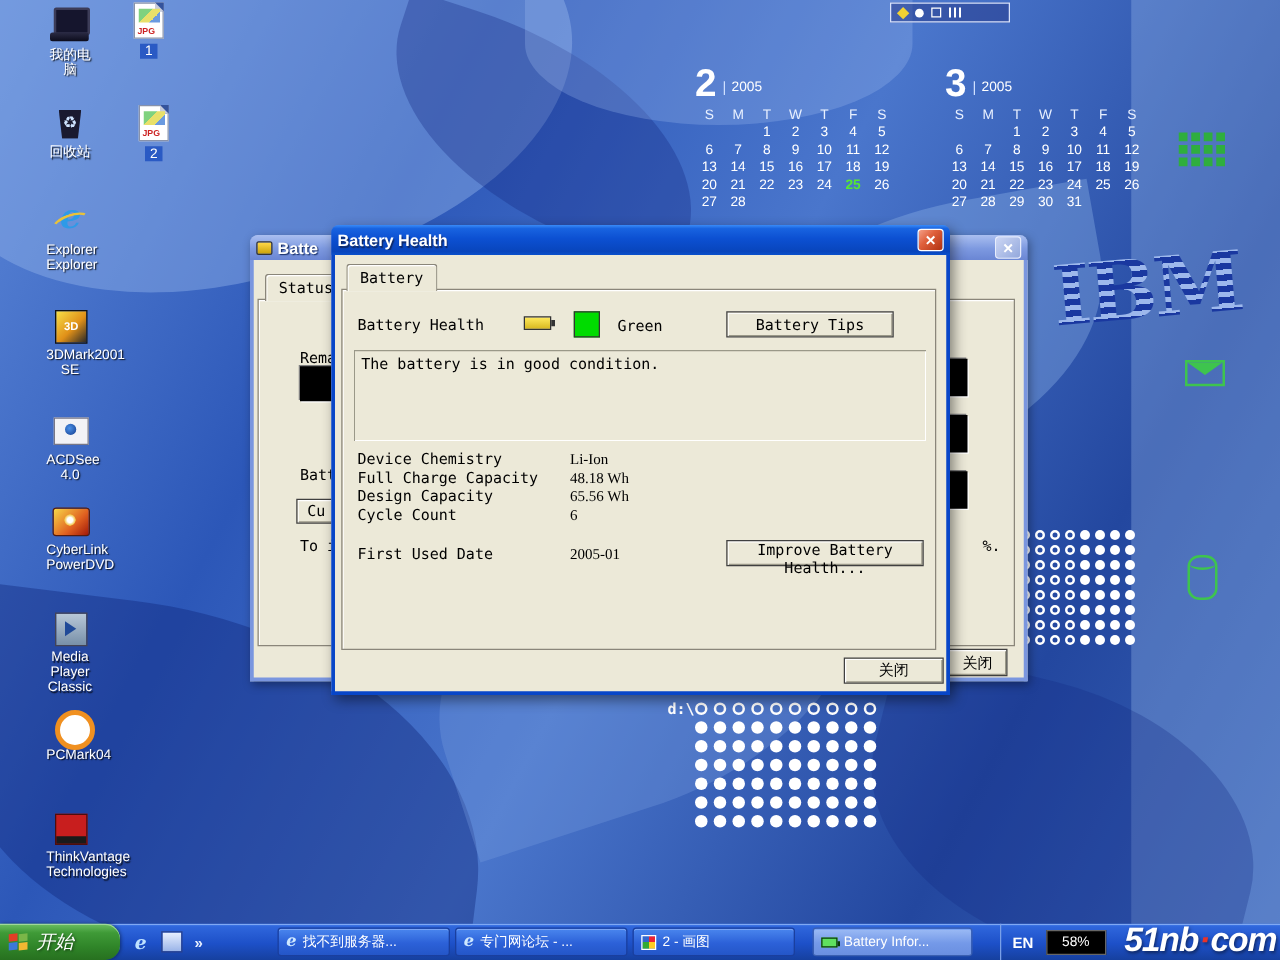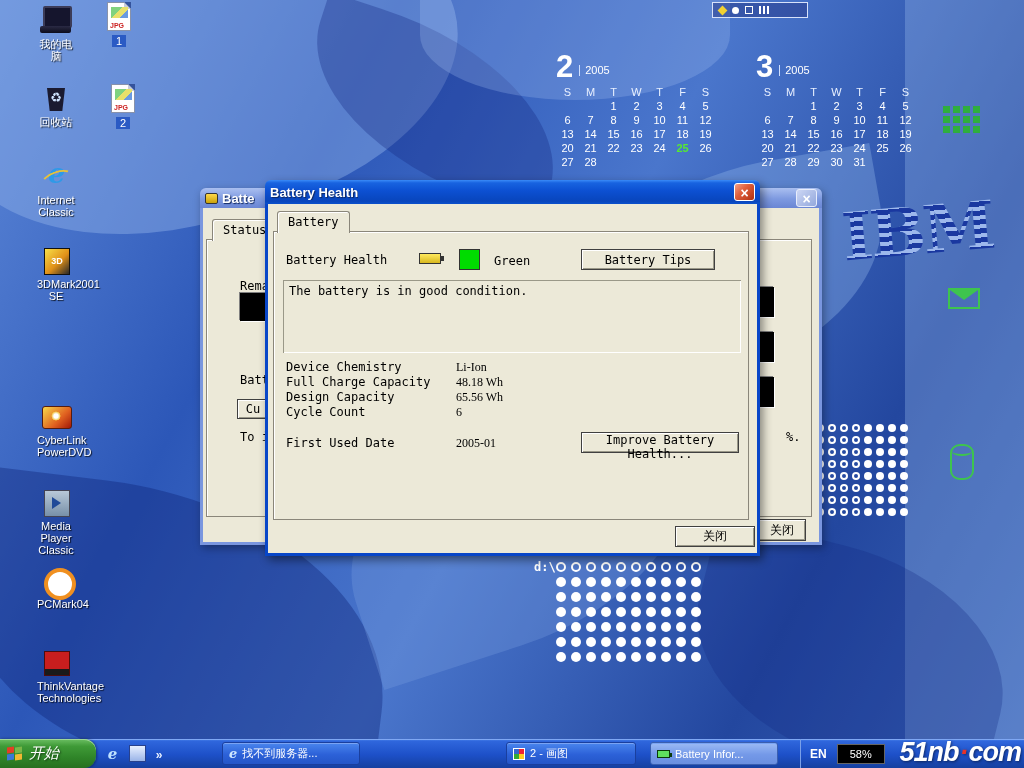--- a/index.html
+++ b/index.html
@@ -445,25 +445,29 @@
   <div class="dicon" style="top:6px">
     <div class="ic ic-computer"></div>
     <div class="dlabel">我的电脑</div>
   </div>
   <div class="dicon" style="top:84px">
     <div class="ic ic-recycle"></div>
     <div class="dlabel">回收站</div>
   </div>
   <div class="dicon" style="top:162px">
     <div class="ic ic-ie"></div>
-    <div class="dlabel">Internet Classic</div>
+    <div class="dlabel">Explorer Explorer</div>
   </div>
   <div class="dicon" style="top:246px">
     <div class="ic ic-3dmark"></div>
     <div class="dlabel">3DMark2001 SE</div>
+  </div>
+  <div class="dicon" style="top:330px">
+    <div class="ic ic-acdsee"></div>
+    <div class="dlabel">ACDSee 4.0</div>
   </div>
   <div class="dicon" style="top:488px">
     <div class="ic ic-mpc"></div>
     <div class="dlabel">Media Player Classic</div>
   </div>
   <div class="dicon" style="top:402px">
     <div class="ic ic-powerdvd"></div>
     <div class="dlabel">CyberLink PowerDVD</div>
   </div>
   <div class="dicon" style="top:566px">
@@ -564,20 +568,24 @@
     </div>
     <div class="quicklaunch">
       <span class="ql ql-ie"></span>
       <span class="ql ql-desktop"></span>
       <span class="ql ql-more"></span>
     </div>
     <div class="taskbtn" style="left:222px; width:138px">
       <span class="t-ie"></span>
       <span class="t-label">找不到服务器...</span>
     </div>
+    <div class="taskbtn" style="left:364px; width:138px">
+      <span class="t-ie"></span>
+      <span class="t-label">专门网论坛 - ...</span>
+    </div>
     <div class="taskbtn" style="left:506px; width:130px">
       <span class="t-paint"></span>
       <span class="t-label">2 - 画图</span>
     </div>
     <div class="taskbtn active" style="left:650px; width:128px">
       <span class="t-batt"></span>
       <span class="t-label">Battery Infor...</span>
     </div>
     <div class="tray">
       <span class="tray-lang">EN</span>

